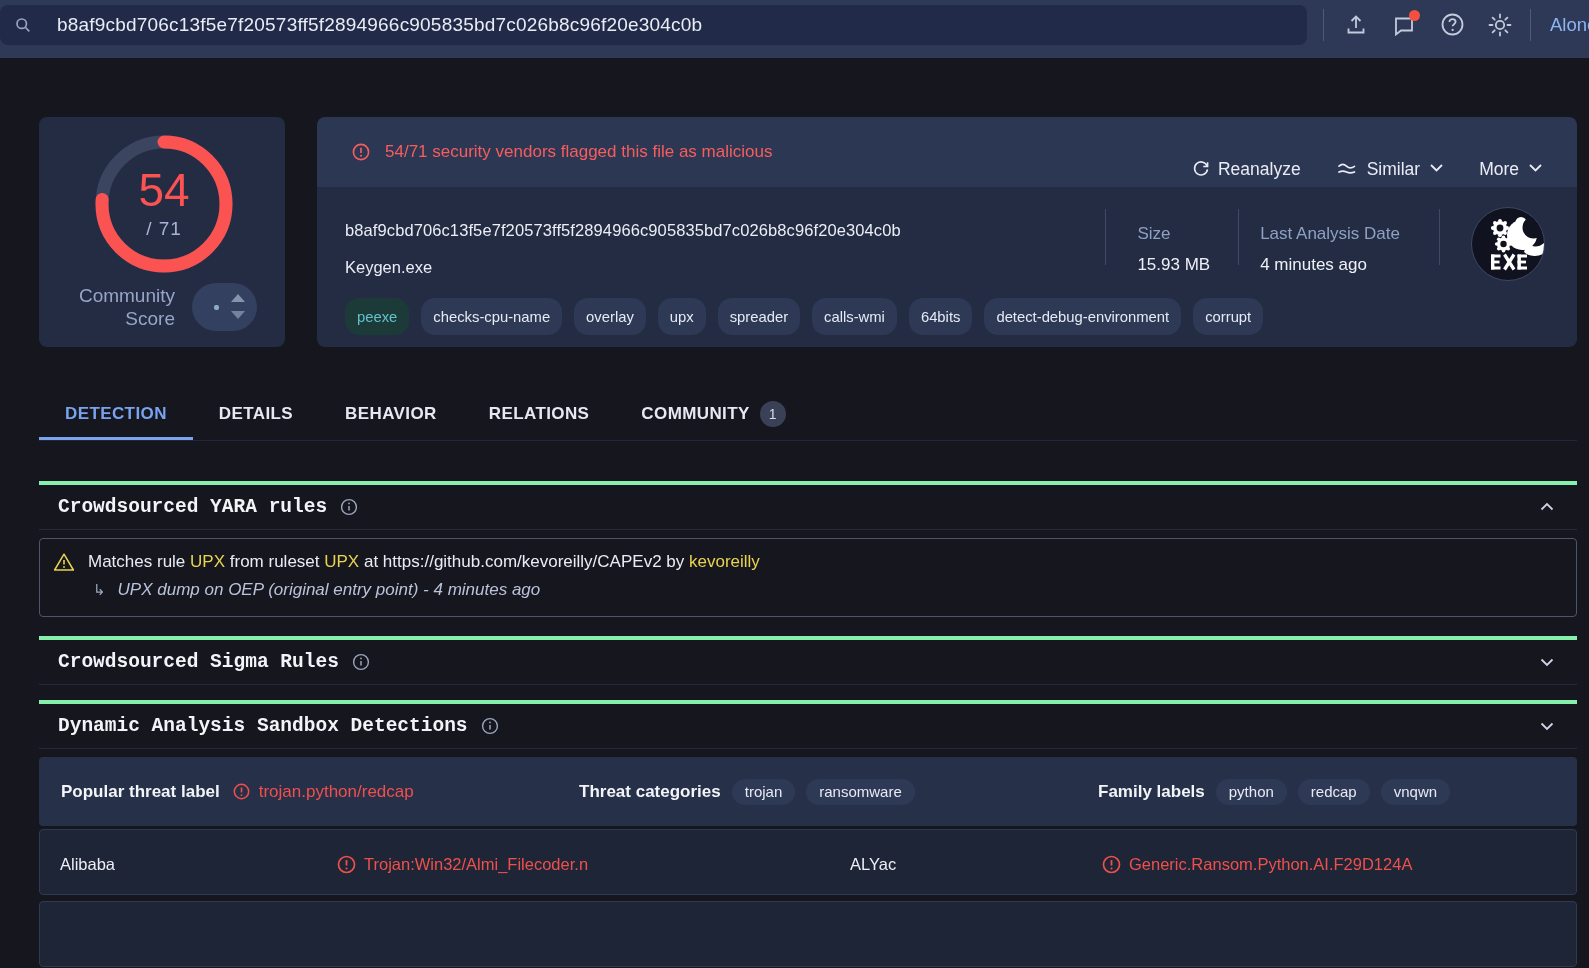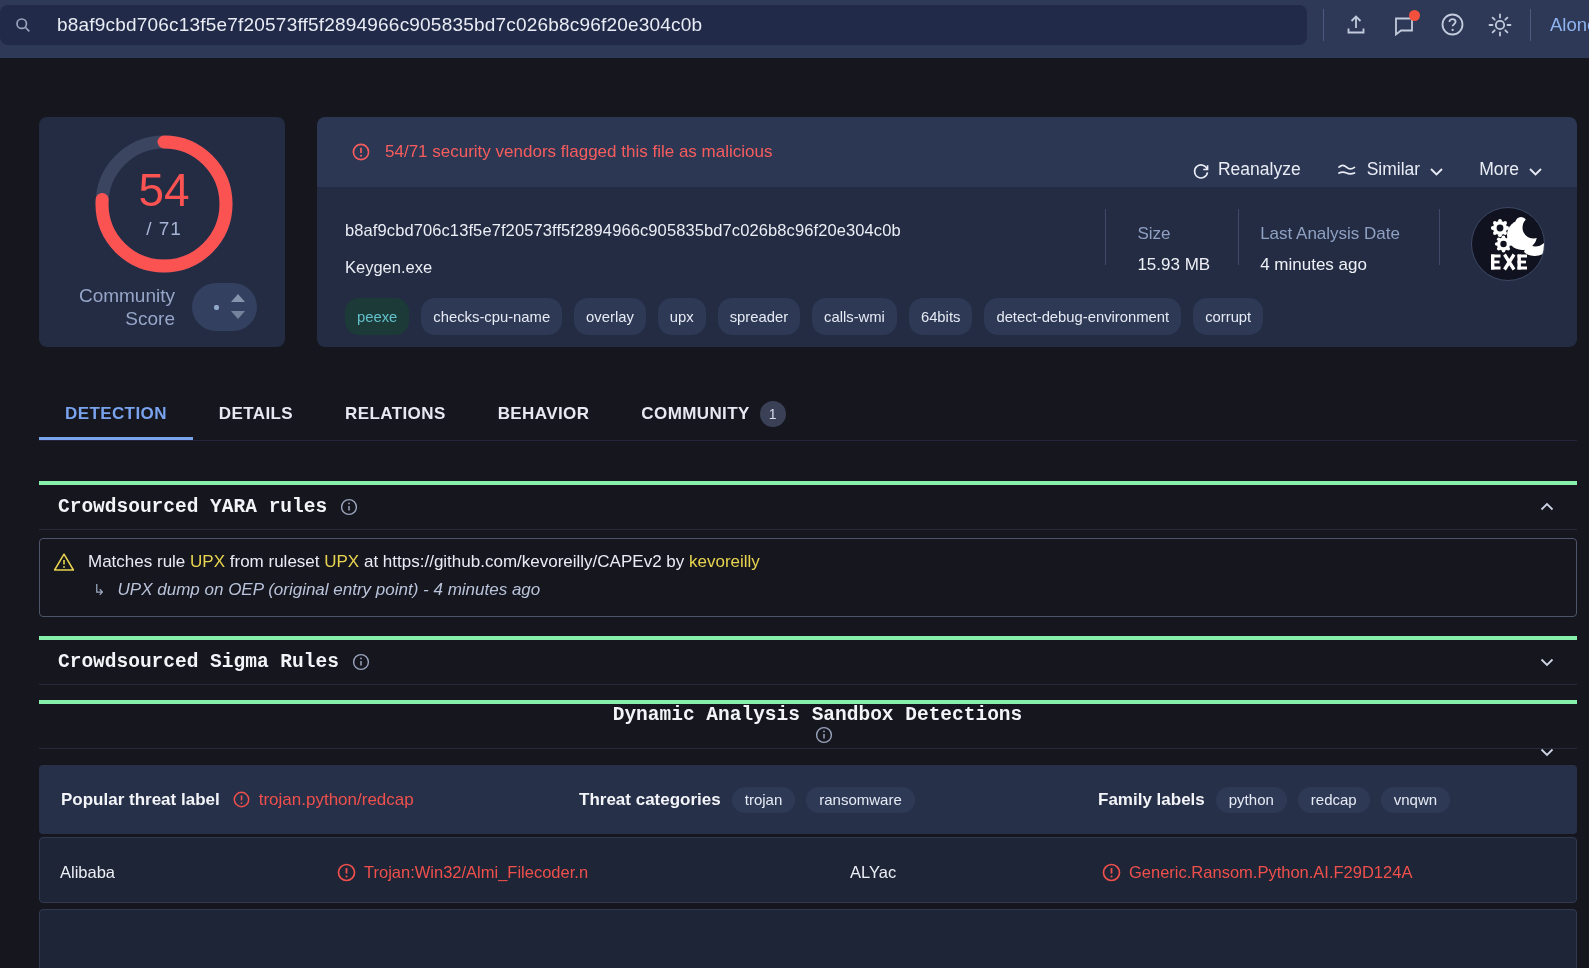--- a/index.html
+++ b/index.html
@@ -66,21 +66,21 @@
   
   .banner-card { flex:1; height:230px; border-radius:8px; overflow:hidden; }
   .banner-strip {
     height:70px; background:#2c3754; display:flex; align-items:center; padding:0 33px 0 35px;
   }
   .flag-icon { flex:none; display:flex; }
   .flag-text { margin-left:15px; font-size:17px; font-weight:normal; color:#f85d5d; }
   .strip-actions { margin-left:auto; display:flex; align-items:center; gap:34px; }
   .strip-btn {
     background:none; border:none; cursor:pointer; color:#e9ecf4; font-size:17.5px;
-    font-family:inherit; display:flex; align-items:flex-end; gap:8px;margin-top:35px;
+    font-family:inherit; display:flex; align-items:flex-start; gap:8px;margin-top:35px;
   }
   .banner-body { height:160px; background:#232c43; padding:22px 32px 0 28px; }
   .file-row { display:flex; }
   .file-ids { flex:1; min-width:0; padding-top:12px; }
   .file-hash { font-size:16.5px; color:#eceef5; letter-spacing:0.1px; white-space:nowrap; }
   .file-name { font-size:16.5px; color:#eceef5; margin-top:18px; }
   .v-div { width:1px; height:56px; background:#3e4a68; flex:none; }
   .meta-col { flex:none; padding:15px 28px 0 31px; }
   .meta-col.last { padding:15px 39px 0 21px; }
   .meta-label { font-size:17px; color:#8fa0c2; }
@@ -108,36 +108,36 @@
   
   .section-header {
     height:49px; border-top:4px solid #86efac; border-bottom:1px solid #272a3a;
     display:flex; align-items:center; padding-left:19px;font-family:Liberation Mono, monospace;
   }
   .section-title { font-size:19.5px; font-weight:bold; color:#f2f4f8; }
   .info-icon { margin-left:13px; display:flex; cursor:pointer; }
   .collapse-btn { margin-left:auto; margin-right:22px; background:none; border:none; cursor:pointer; display:flex; }
   .mt40 { margin-top:40px; }
   .mt19 { margin-top:19px; }
-  .mt15 { margin-top:15px;flex-direction:column; }
+  .mt15 { margin-top:15px; }
   .mt7 { margin-top:7px; }
   
   .yara-box {
     margin-top:8px; height:79px; border:1px solid #4d5568; border-radius:4px;
     padding:12px 18px 0 13px;
   }
   .yara-line1 { display:flex; align-items:center; font-size:17px; color:#e9ecf4; line-height:22px; }
   .yara-line1 .warn { margin-right:13px; display:flex; flex:none; }
   .yara-link { color:#e8d44f; cursor:pointer; }
   .yara-line2 { margin-top:6px; padding-left:40px; font-size:17px; line-height:22px; display:flex; align-items:center; }
   .sub-arrow { color:#9aa5bd; font-size:15px; margin-right:12px; font-style:normal; }
   .yara-desc { font-style:italic; color:#b9c3da; }
   
   .threat-band {
-    margin-top:16px; height:69px; background:#273049; border-radius:4px;
+    margin-top:8px; height:69px; background:#273049; border-radius:4px;
     display:grid; grid-template-columns:518px 519px 1fr; align-items:center;
     padding:0 0 0 22px;
   }
   .band-group { display:flex; align-items:center; }
   .band-title { font-size:17px; font-weight:bold; color:#f2f4f8; white-space:nowrap; }
   .threat-value { color:#ef504c; font-size:17px; margin-left:9px; }
   .band-group .flag-icon { margin-left:13px; }
   .pill {
     height:26px; padding:0 13px; margin-left:11px; border-radius:13px; background:#2d3955;
     border:none; cursor:pointer; font-family:inherit; font-size:15px; color:#e6eaf4;
@@ -350,24 +350,24 @@
   </div>
 
   <div class="tabs">
     <button class="tab active">
         <span>DETECTION</span>
       </button>
     <button class="tab">
         <span>DETAILS</span>
       </button>
     <button class="tab">
-        <span>RELATIONS</span>
+        <span>BEHAVIOR</span>
       </button>
     <button class="tab">
-        <span>BEHAVIOR</span>
+        <span>RELATIONS</span>
       </button>
     <button class="tab">
       <span>COMMUNITY</span>
       <span class="tab-badge">1</span>
     </button>
   </div>
 
   <div class="section-header mt40">
     <span class="section-title">Crowdsourced YARA rules</span>
     <span class="info-icon">

